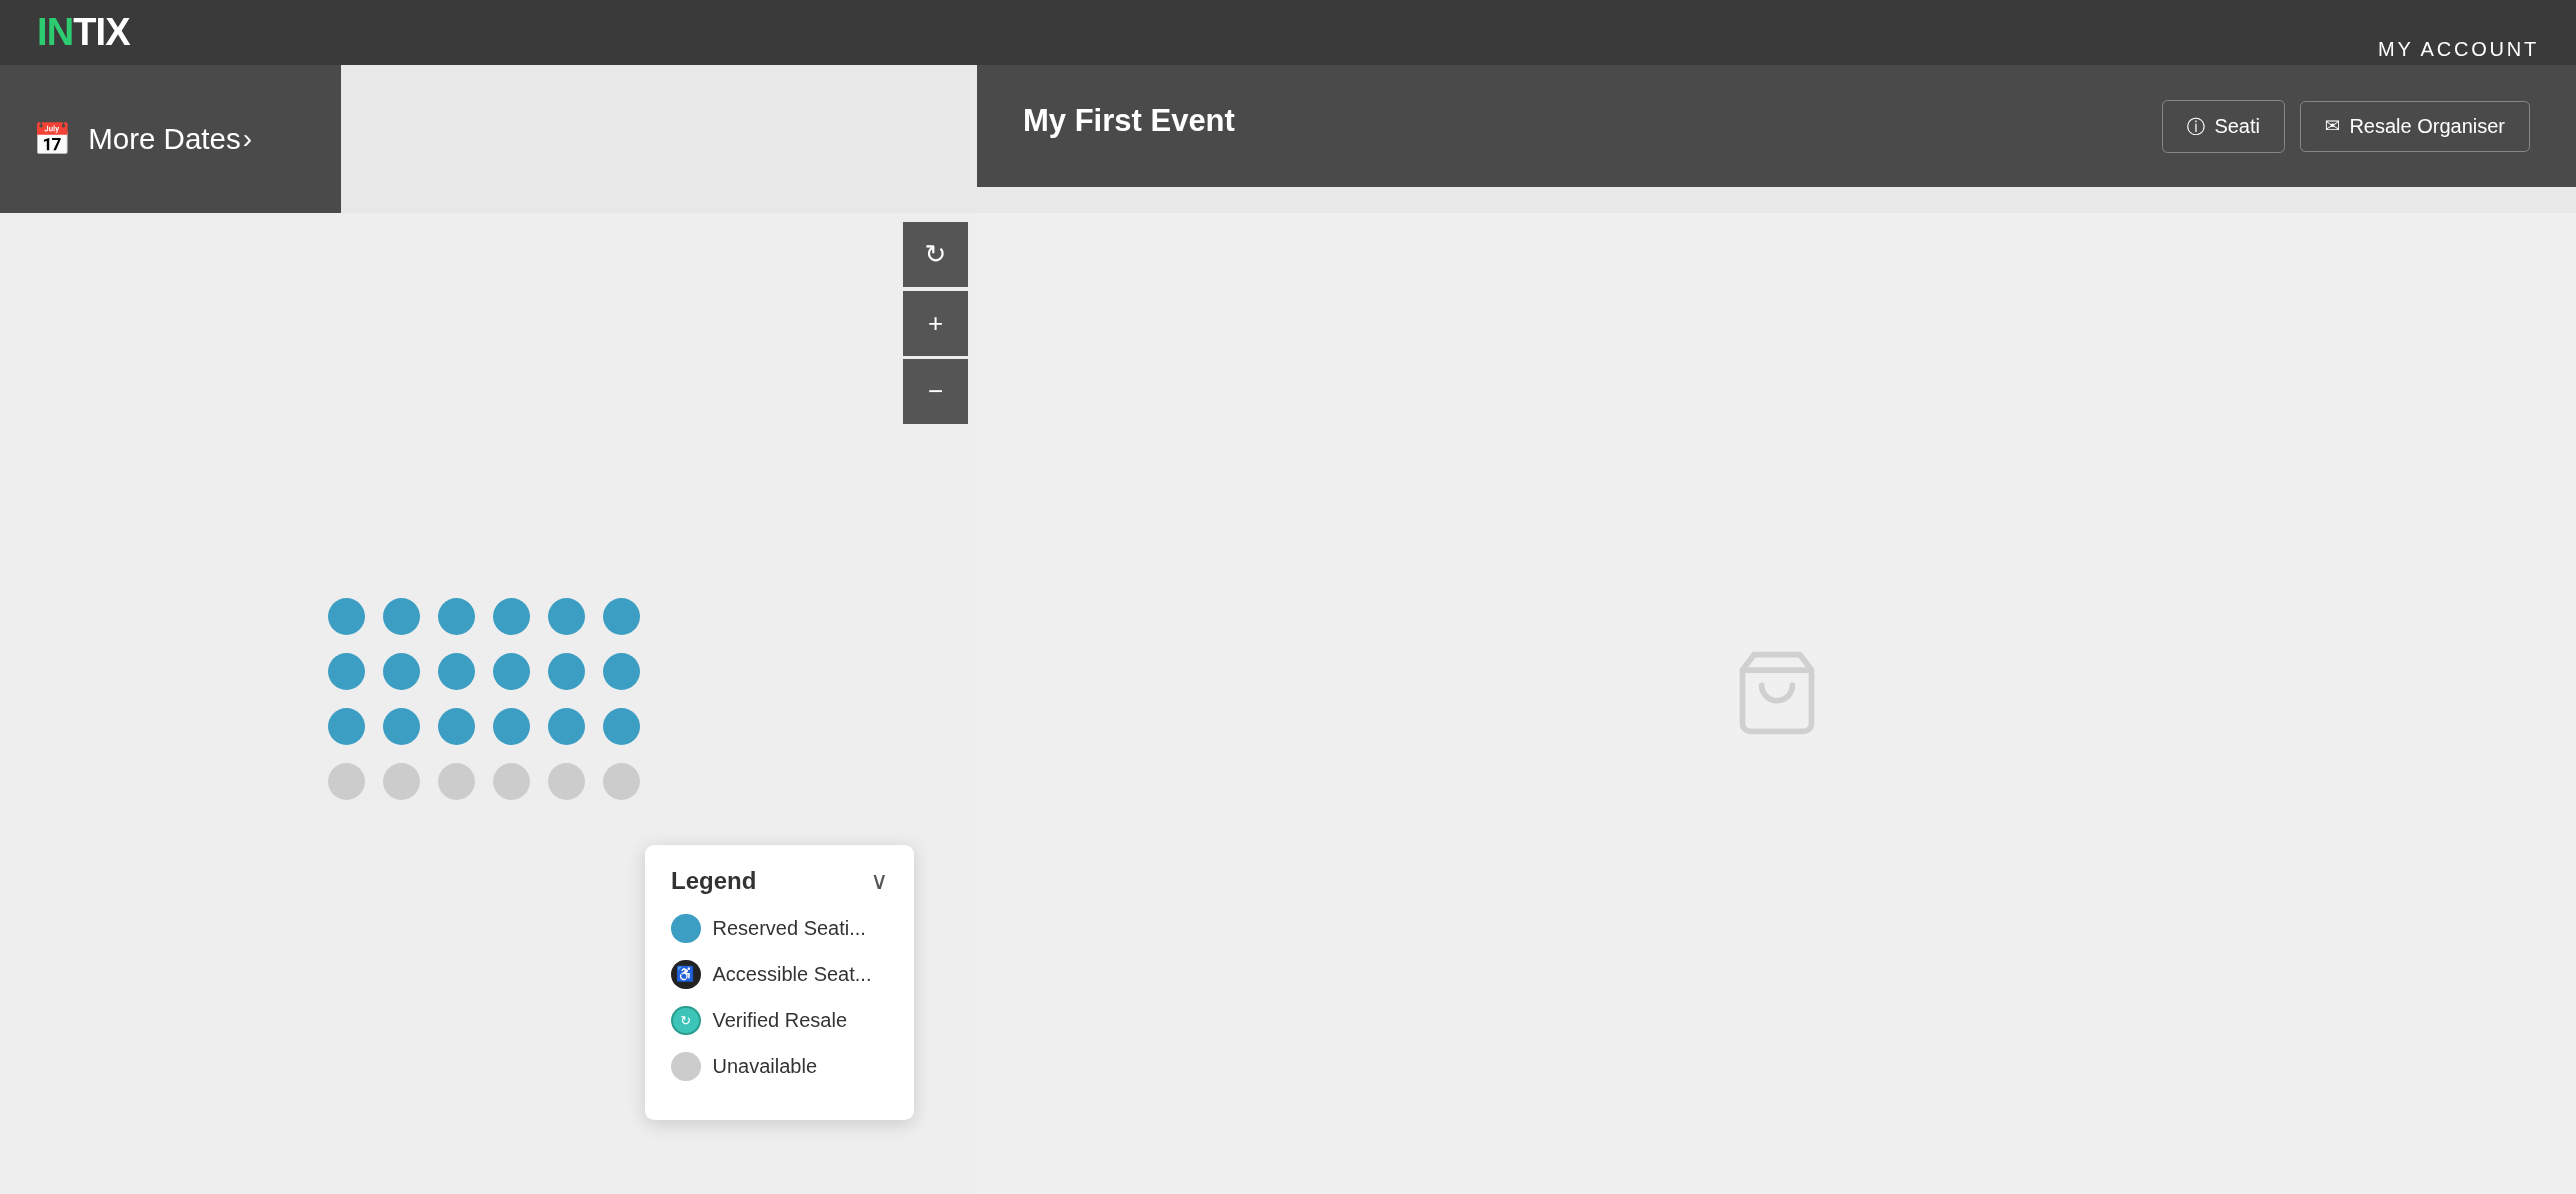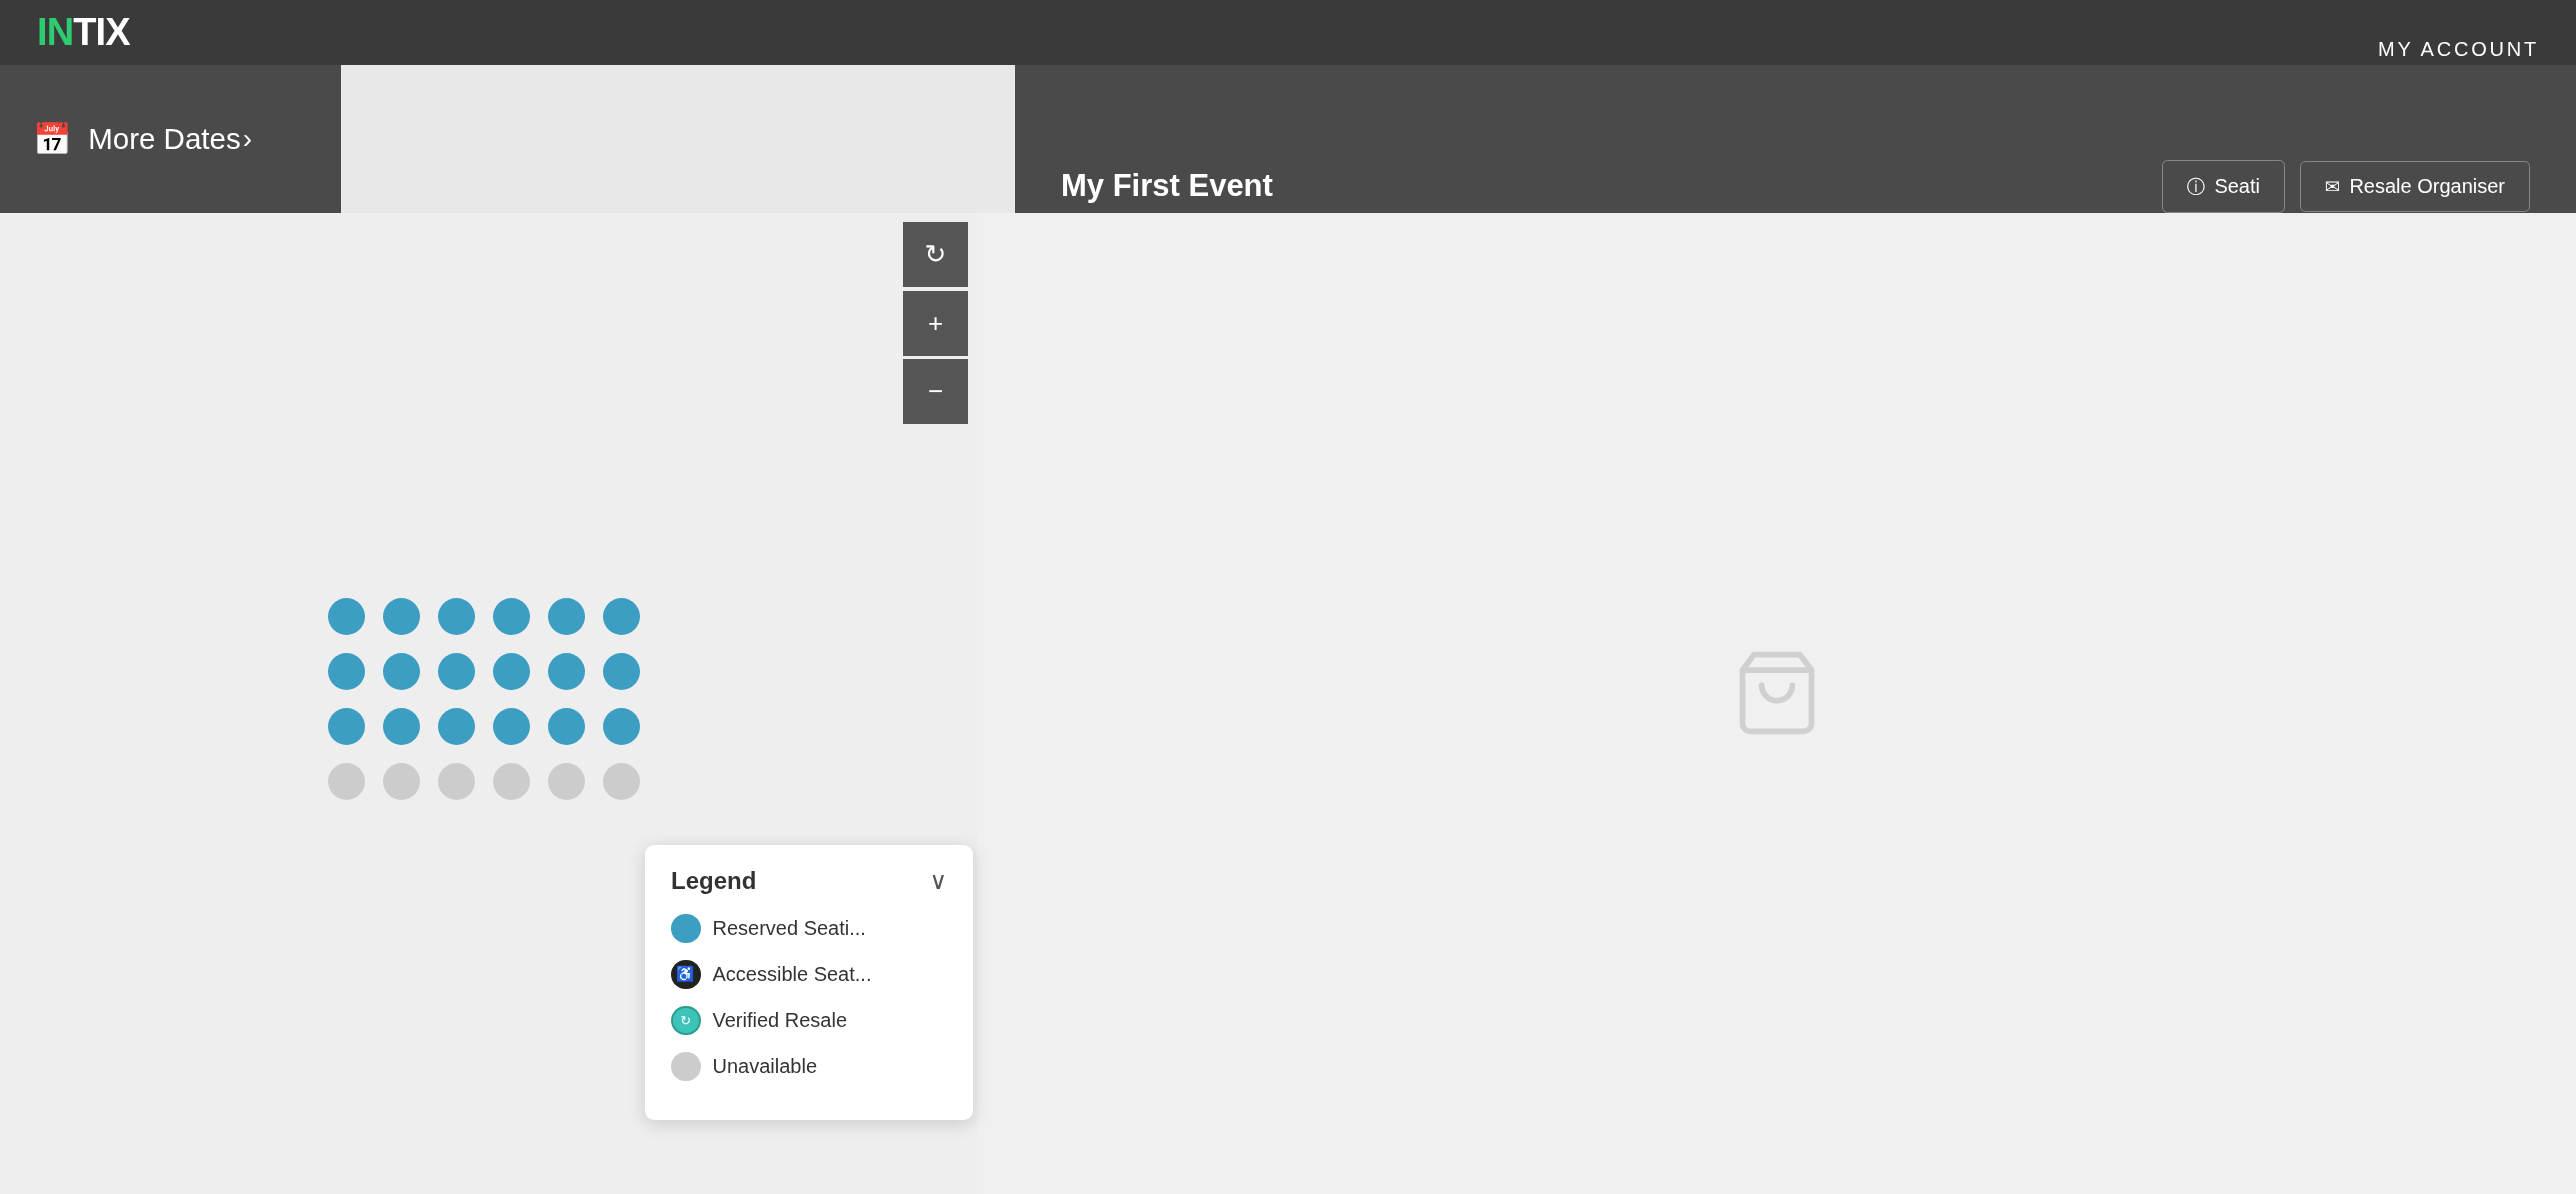--- a/index.html
+++ b/index.html
@@ -62,26 +62,25 @@
       font-size: 28px;
     }
 
     
     .event-info-bar {
       position: fixed;
       top: 65px;
       right: 0;
       left: 977px;
       background: #4a4a4a;
-      height: 148px;
-      display: flex;
-      align-items: flex-end;
+      height: 122px;
+      display: flex;
+      align-items: center;
       padding: 0 46px;
       z-index: 99;
-      margin-left: 38px;
     }
     .event-details {
       flex: 1;
     }
     .event-title {
       color: white;
       font-size: 31px;
       font-weight: 700;
       margin-bottom: 9.2px;
     }
@@ -190,21 +189,21 @@
     }
 
     
     .legend-panel {
       position: absolute;
       bottom: 74px;
       left: 645px;
       background: white;
       border-radius: 9.2px;
       box-shadow: 0 3.7px 18.4px rgba(0,0,0,0.15);
-      width: 328px;
+      width: 269px;
       padding: 22px 26px;
       z-index: 50;
     }
     .legend-header {
       display: flex;
       align-items: center;
       justify-content: space-between;
       margin-bottom: 18.4px;
     }
     .legend-title {

